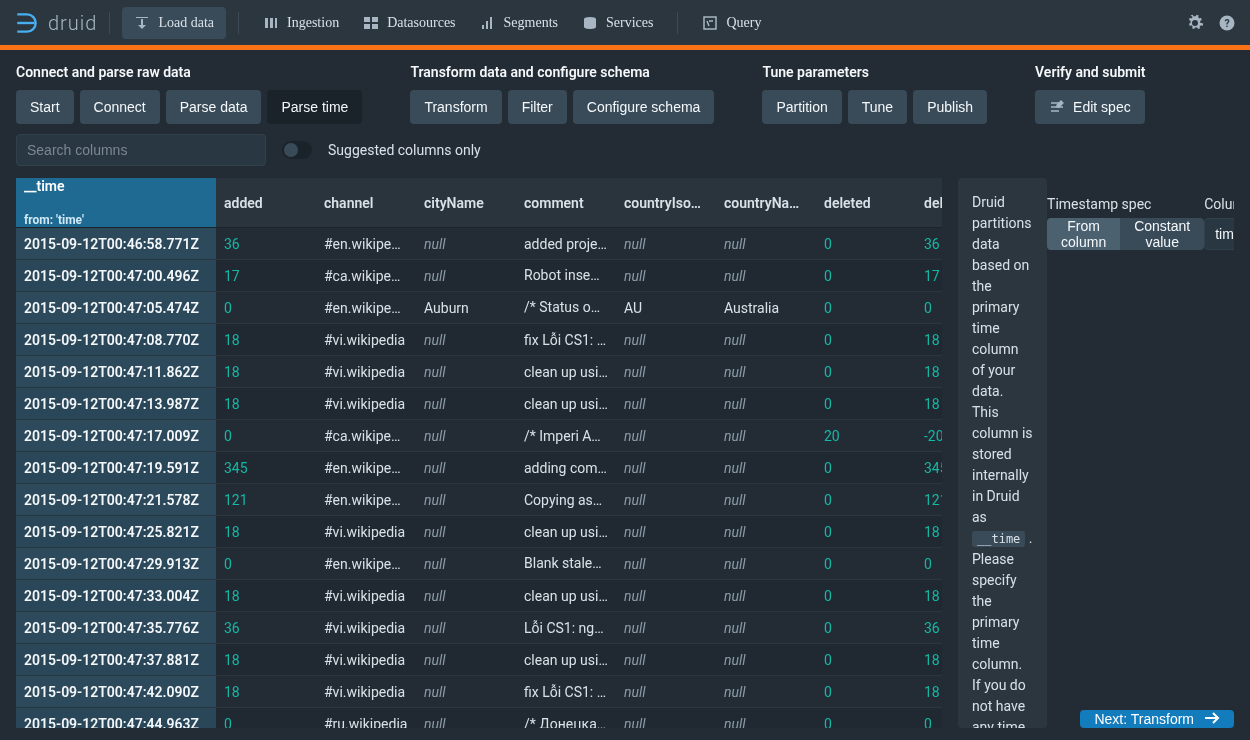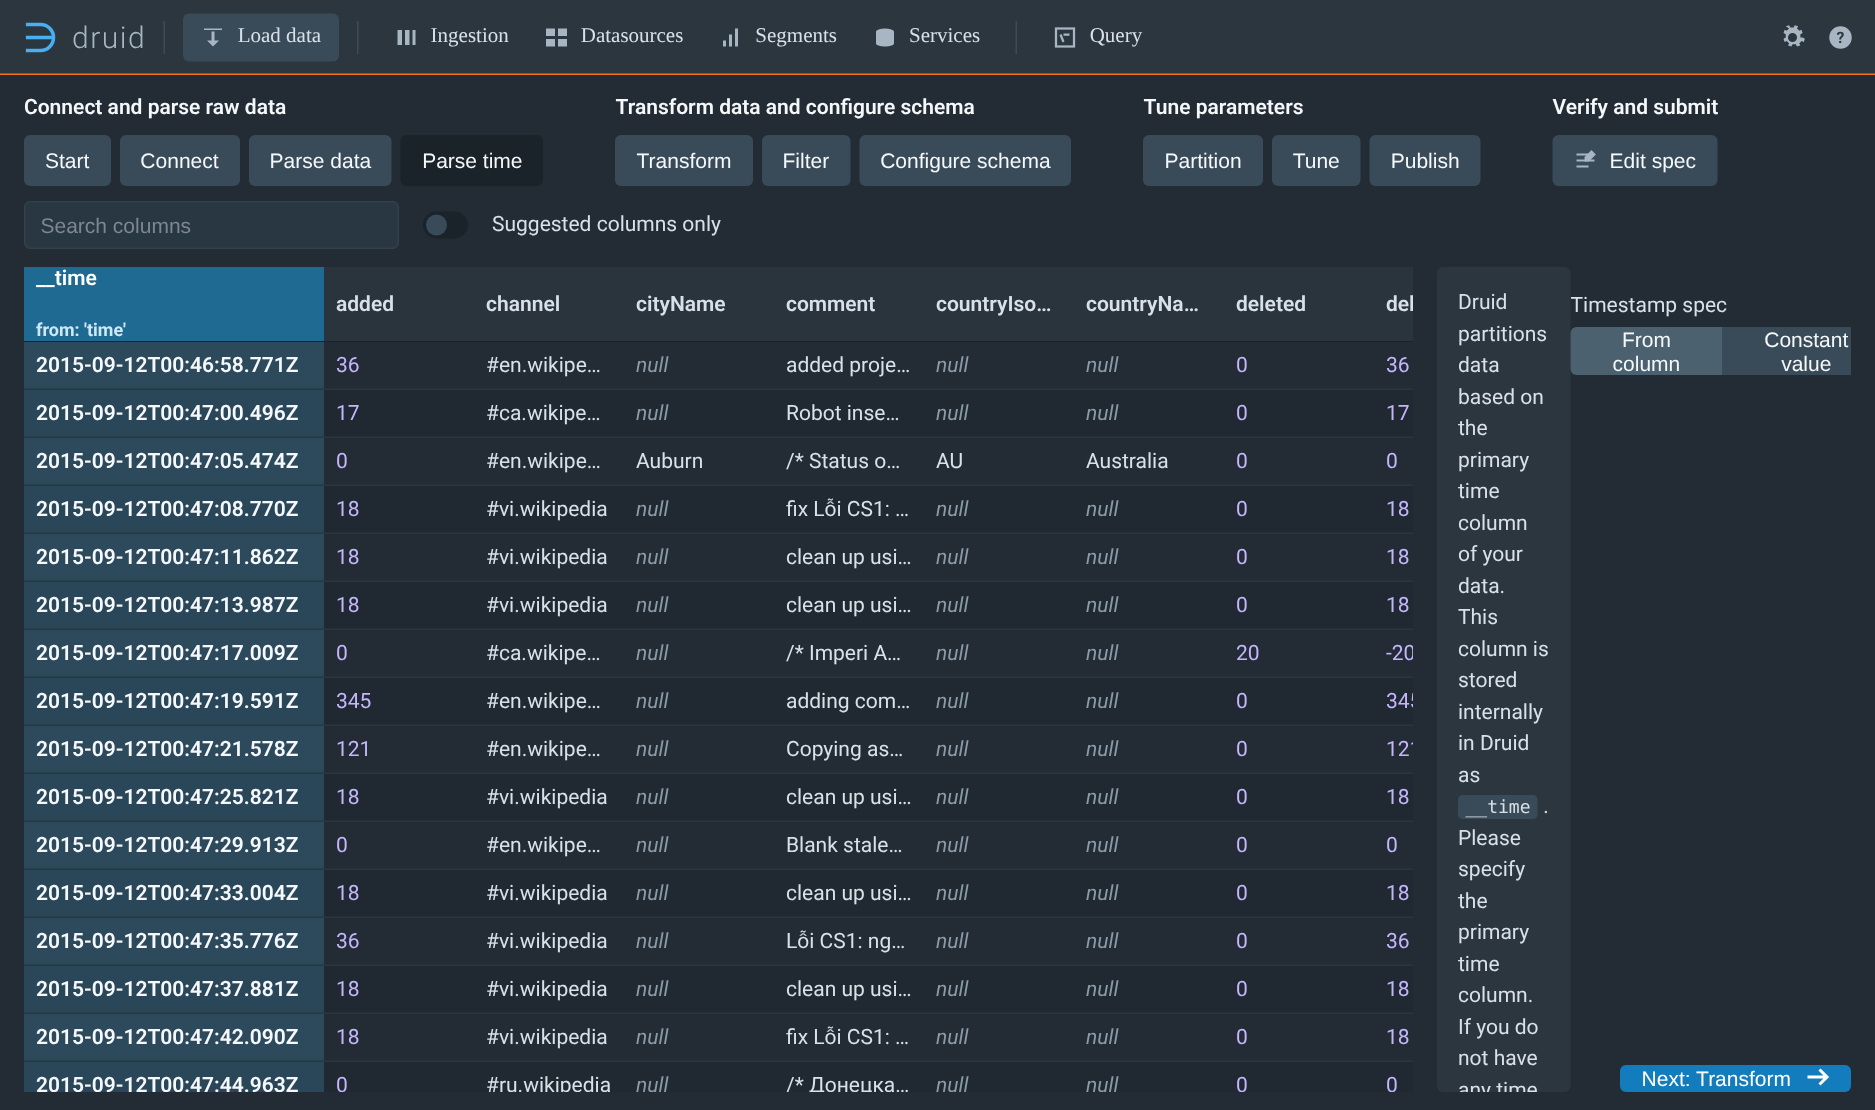--- a/index.html
+++ b/index.html
@@ -14,21 +14,21 @@
     display: flex;
     flex-direction: column;
   }
   
   .topnav {
     display: flex;
     align-items: center;
     height: 50px;
     padding: 0 14px;
     background: #2b363f;
-    border-bottom: 1px solid #f97316;
+    border-bottom: 5px solid #f97316;
   }
   .logo {
     display: flex;
     align-items: center;
     gap: 8px;
     color: #a7b6c2;
     font-size: 20px;
     font-weight: 300;
     letter-spacing: 1px;
   }
@@ -120,21 +120,21 @@
     vertical-align: middle;
     border-bottom: 1px solid #1b232a;
     position:relative;
   }
   th.time-col {
     background: #1f6a92;
     color: #fff;
   }
   th.time-col .subfrom { display:block; font-weight:700; font-size:12px; color:#cfe8f5; margin-top:19px;}
   td.time-cell { background:#2d4a5c; color:#f5f8fa; font-weight:600; }
-  td.num { color:#c4b5fd;margin-top:38px; }
+  td.num { color:#14b8a6;margin-top:38px; }
   .null { color:#8a9ba8; font-style:italic; }
   .more-icon { display:inline-flex; vertical-align:middle; margin-left:4px; color:#a7b6c2;}
   tbody tr:nth-child(even) td { background-color: rgba(0,0,0,0.06); }
   tbody tr:nth-child(even) td.time-cell { background:#2a4759; }
 
   
   col.c-time{width:200px;} col.c-added{width:100px;} col.c-channel{width:100px;}
   col.c-city{width:100px;} col.c-comment{width:100px;} col.c-iso{width:100px;}
   col.c-country{width:100px;} col.c-deleted{width:100px;} col.c-delta{width:40px;}
 
@@ -151,21 +151,21 @@
   }
   .help-box code {
     background:#394b59; padding:1px 5px; border-radius:3px;
     font-family: ui-monospace, Menlo, monospace; font-size:12px;
   }
   .learn-more { color:#48aff0; display:inline-block; margin-top:10px; cursor:pointer;}
   .form-section { margin-top:18px; }
   .form-label { color:#d9e1e8; font-size:14px; margin-bottom:6px; display:flex; align-items:center; justify-content:space-between;}
   .seg-control { display:flex; }
   .seg-btn {
-    height:32px; padding:0 28px; background:#394b59; border:none;
+    height:32px; padding:0 14px; background:#394b59; border:none;
     color:#f5f8fa; font-size:14px; cursor:pointer;
   }
   .seg-btn:first-child{border-radius:4px 0 0 4px;}
   .seg-btn:last-child{border-radius:0 4px 4px 0;}
   .seg-btn.active{ background:#4b6170; }
   .text-input, .select {
     width:100%; height:32px; background:#293742; border:1px solid #33414d;
     border-radius:4px; padding:0 10px; color:#f5f8fa; font-size:14px;
   }
   .select { display:flex; align-items:center; justify-content:space-between; cursor:pointer;font-family:Liberation Mono, monospace;}

